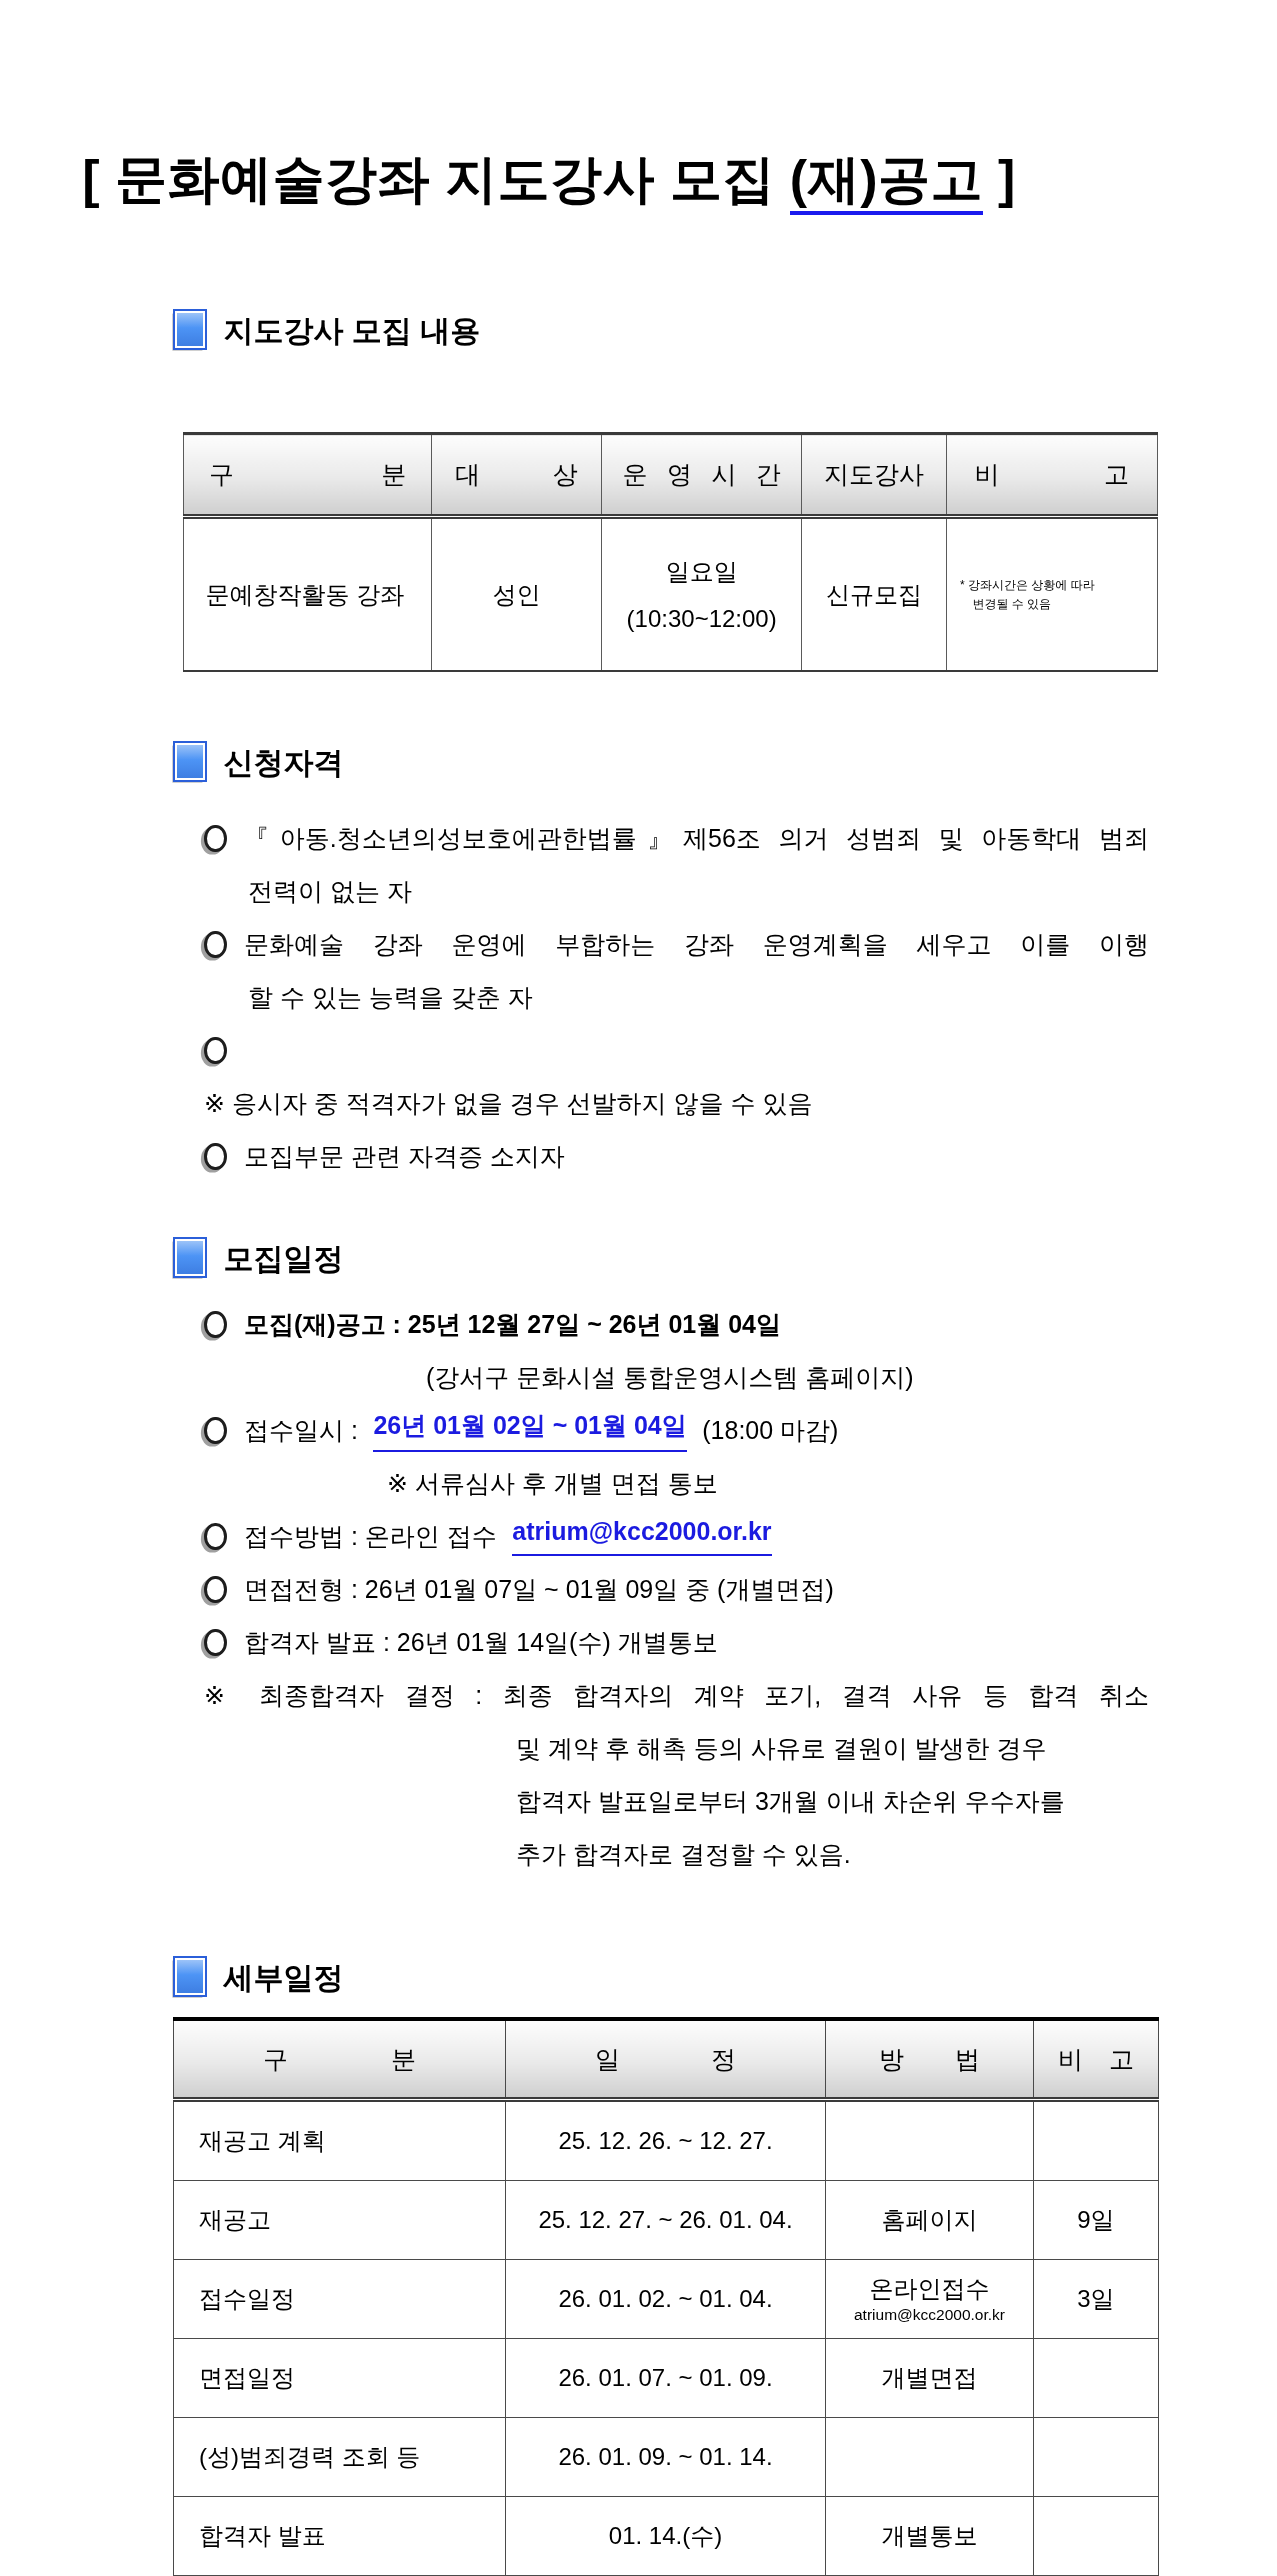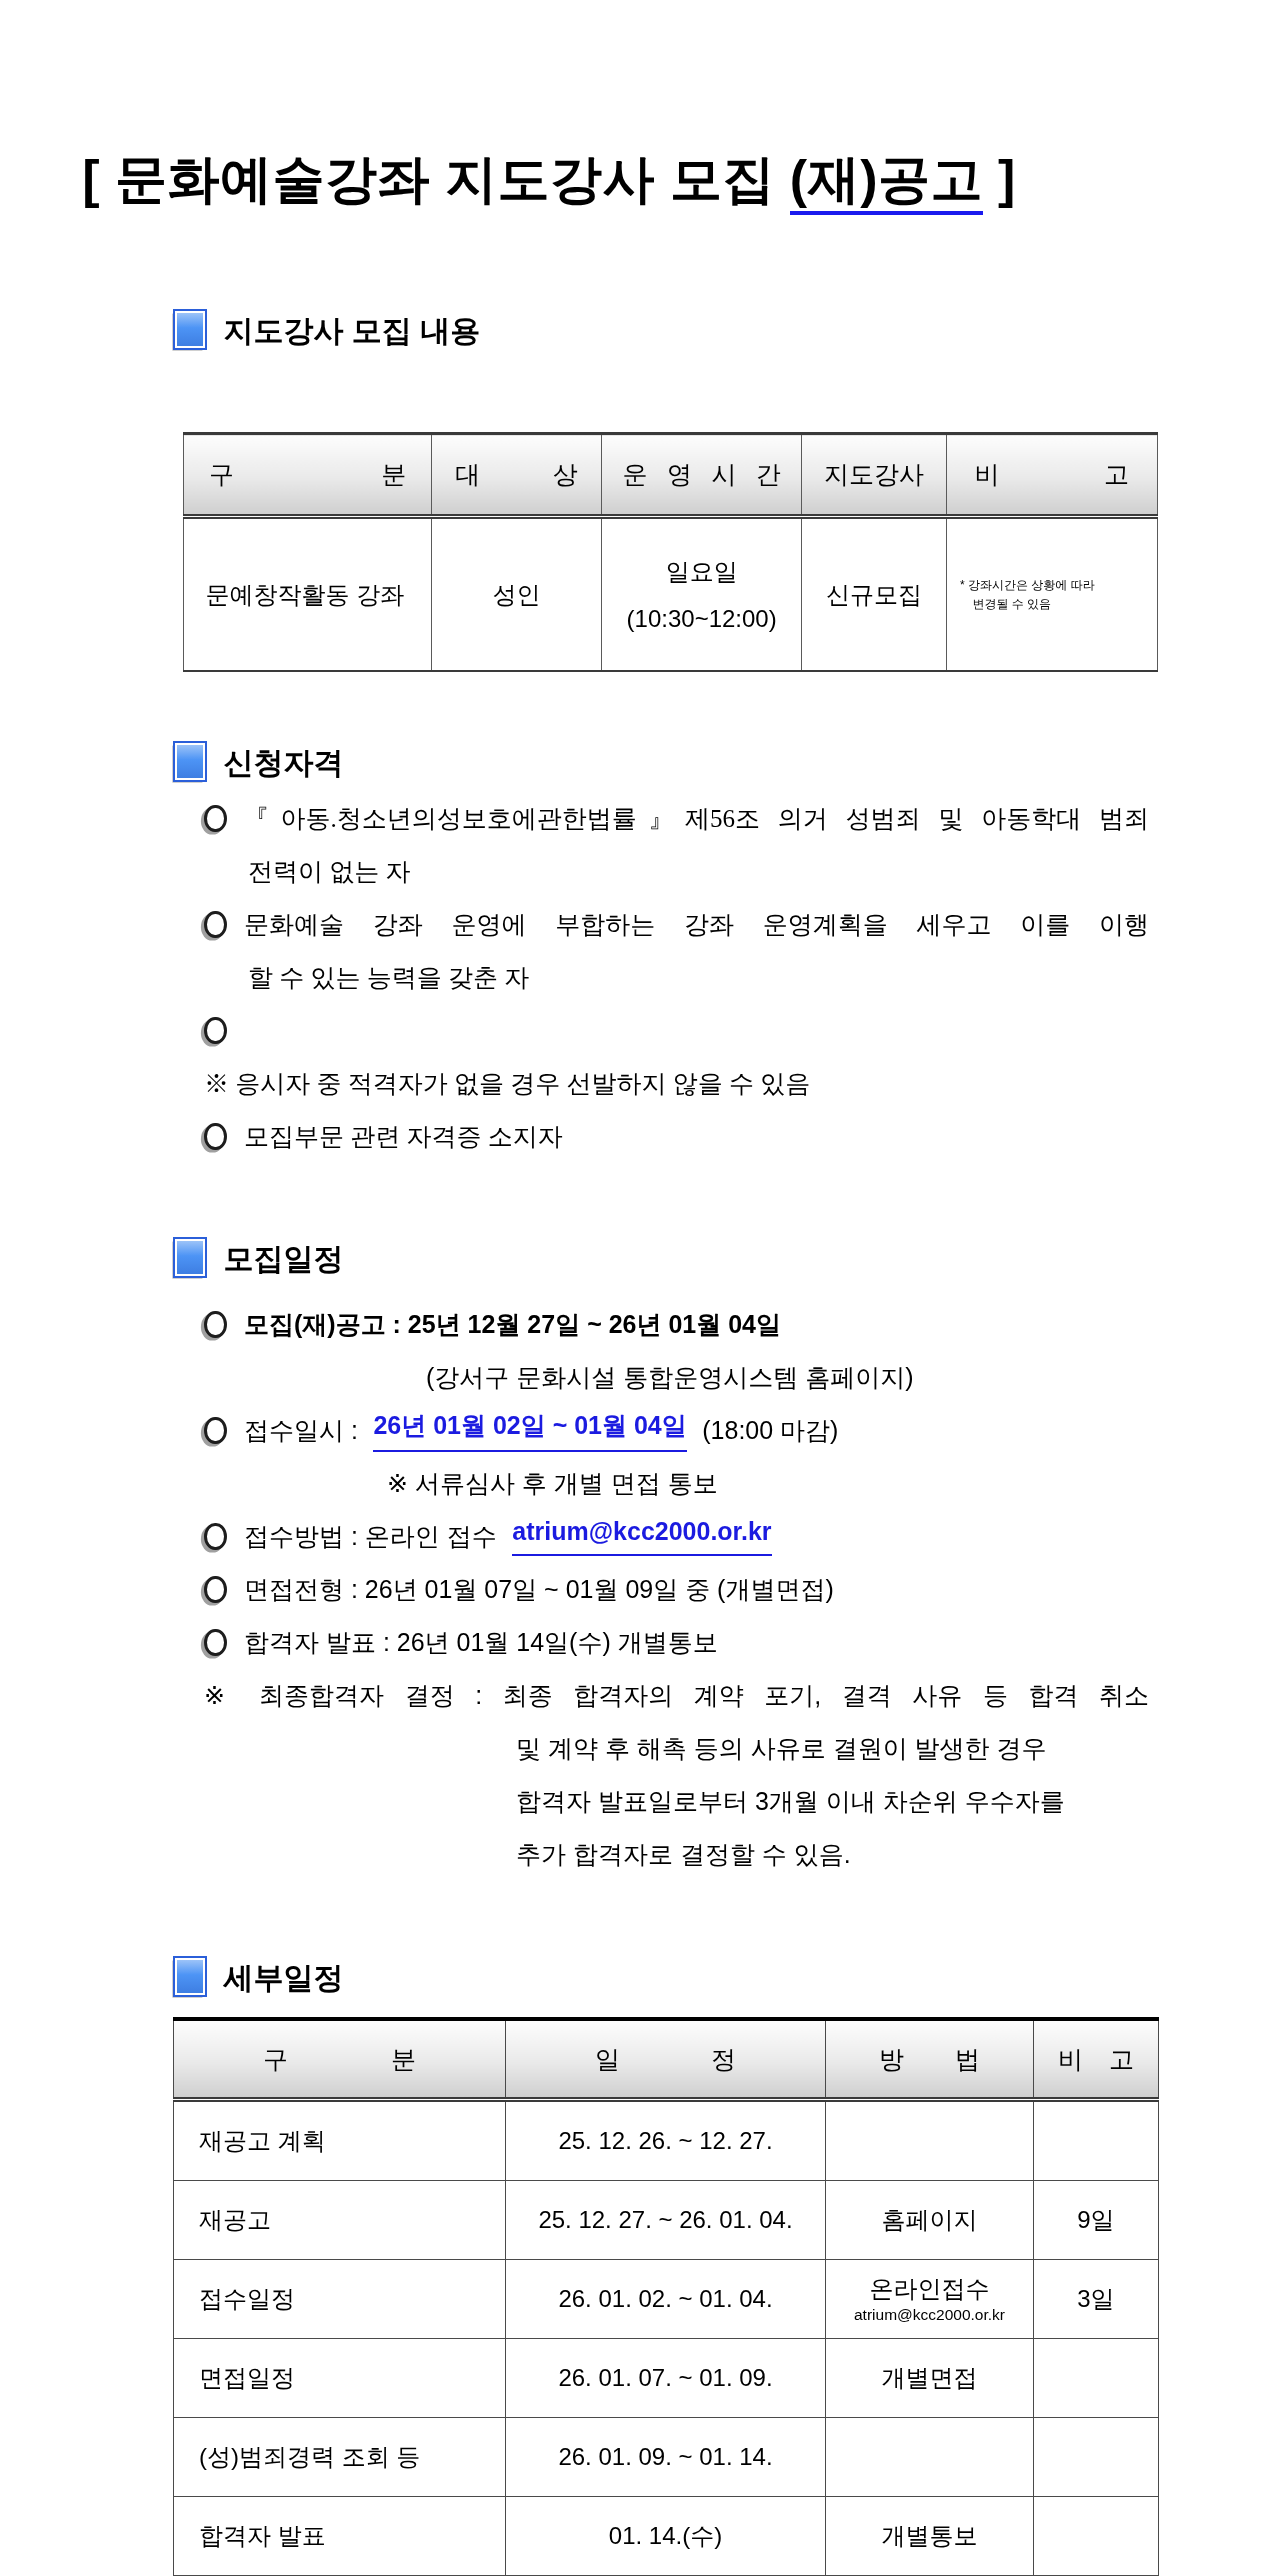--- a/index.html
+++ b/index.html
@@ -68,21 +68,21 @@
 
   .spread { text-align:justify; text-align-last:justify; }
   .p1-1 { padding:0 25px; } .p1-2 { padding:0 23px; } .p1-3 { padding:0 20.6px; } .p1-5 { padding:0 28px; }
   .p2-1 { padding:0 89px; } .p2-2 { padding:0 89px; } .p2-3 { padding:0 53px; } .p2-4 { padding:0 24px; }
 
   
   #sec1 { top:311px;  left:175px; }
   #sec2 { top:743px; left:175px; }
   #sec3 { top:1239px; left:175px; }
   #sec4 { top:1958px; left:175px; }
-  #applicants { top:792px; left:204px; width:945px;font-family:Liberation Serif, serif; }
+  #applicants { top:812px; left:204px; width:945px; }
   #recruit    { top:1298px; left:204px; width:945px; }
 </style>
 </head>
 <body>
 
 <div id="page">
 
   <div id="title" class="abs"><span>[ 문화예술강좌 지도강사 모집 </span><span class="u">(재)공고</span><span> ]</span></div>
 
   <div id="sec1" class="abs sec">

